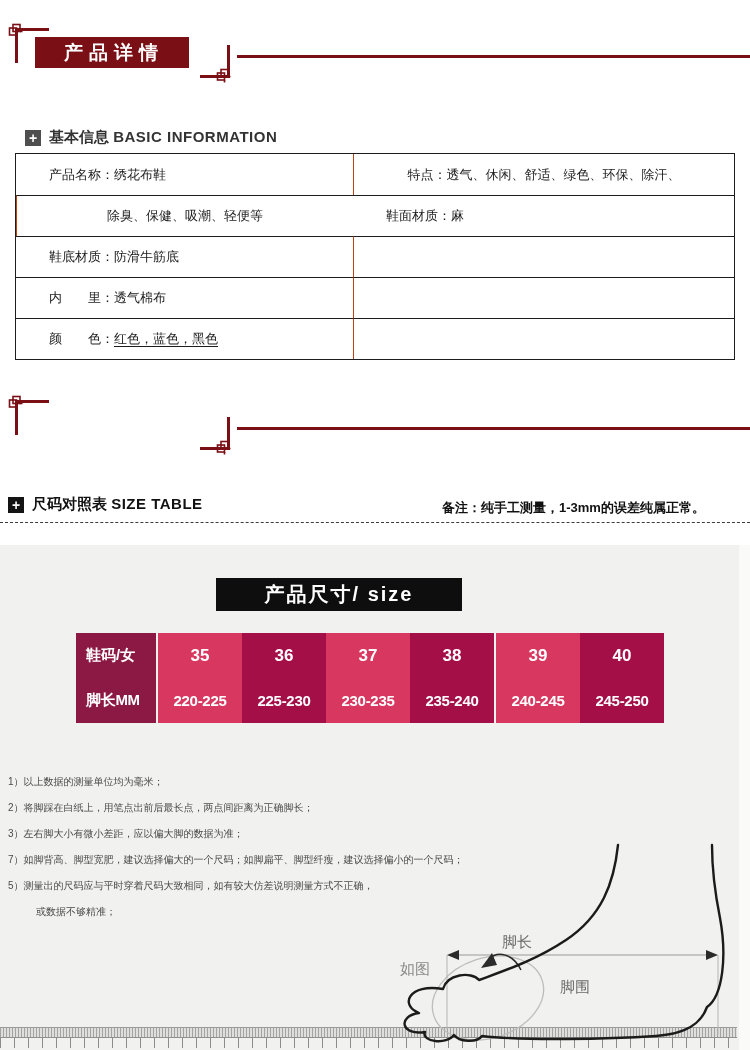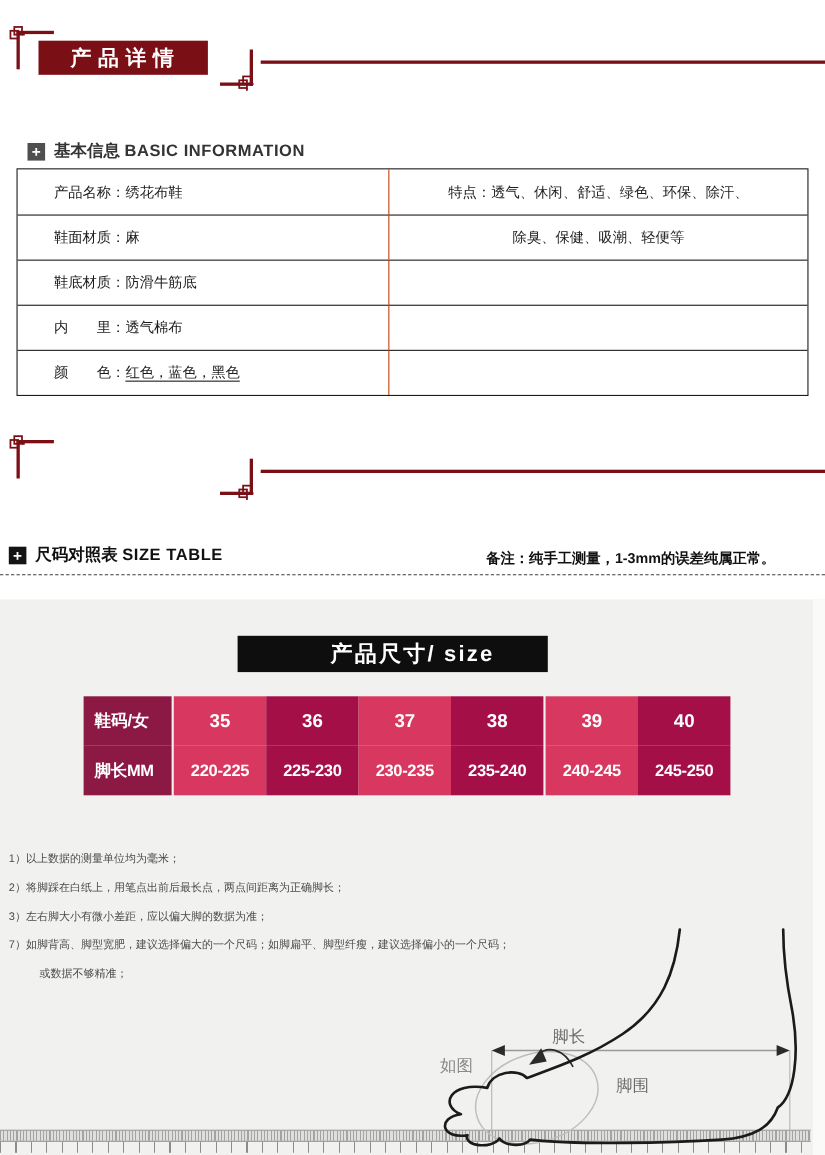--- a/index.html
+++ b/index.html
@@ -35,21 +35,21 @@
   .u{text-decoration:underline;text-underline-offset:3px;}
 
   .dashed-line{position:absolute;left:0;top:522px;width:750px;border-top:1px dashed #3c3c3c;}
 
   
   .gray-sec{position:absolute;left:0;top:545px;width:750px;height:505px;background:#f1f1ef;}
   .right-strip{position:absolute;right:0;top:545px;width:11px;height:505px;background:#fafaf8;}
 
   .black-banner{position:absolute;left:216px;top:578px;width:246px;height:33px;background:#0e0e0e;
                 color:#fff;display:flex;align-items:center;justify-content:center;
-                font-size:20px;font-weight:bold;letter-spacing:2px;padding-left:36px;}
+                font-size:20px;font-weight:bold;letter-spacing:2px;}
 
   
   .sz-table{position:absolute;left:76px;top:633px;display:flex;height:90px;}
   .sz-col{display:flex;flex-direction:column;width:84px;}
   .sz-col.head{width:80px;border-radius:6px 0 0 6px;margin-right:2px;}
   .sz-col.gap{margin-left:2px;}
   .sz-col.last{border-radius:0 28px 28px 0;}
   .sz-cell{flex:1;display:flex;align-items:center;justify-content:center;color:#fff;font-weight:bold;}
   .sz-size{font-size:17px;}
   .sz-len{font-size:15px;letter-spacing:-0.3px;}
@@ -108,26 +108,26 @@
   </div>
 
   <div class="info-table">
     <div class="cell cl">
       <span>产品名称：</span>
         <span>绣花布鞋</span>
     </div>
     <div class="cell cr">
       <span>特点：透气、休闲、舒适、绿色、环保、除汗、</span>
     </div>
+    <div class="cell cr bt">
+      <span>除臭、保健、吸潮、轻便等</span>
+    </div>
     <div class="cell cl bt">
       <span>鞋面材质：</span>
         <span>麻</span>
-    </div>
-    <div class="cell cr bt">
-      <span>除臭、保健、吸潮、轻便等</span>
     </div>
     <div class="cell cl bt">
       <span>鞋底材质：</span>
         <span>防滑牛筋底</span>
     </div>
     <div class="cell cr bt"></div>
     <div class="cell cl bt">
       <span>内　　里：</span>
         <span>透气棉布</span>
     </div>
@@ -205,20 +205,21 @@
       <div class="sz-cell sz-size bg-dark">40</div>
       <div class="sz-cell sz-len bg-dark">245-250</div>
     </div>
   </div>
 
   <div class="notes">
     <div>1）以上数据的测量单位均为毫米；</div>
     <div>2）将脚踩在白纸上，用笔点出前后最长点，两点间距离为正确脚长；</div>
     <div>3）左右脚大小有微小差距，应以偏大脚的数据为准；</div>
     <div>7）如脚背高、脚型宽肥，建议选择偏大的一个尺码；如脚扁平、脚型纤瘦，建议选择偏小的一个尺码；</div>
+    <div>5）测量出的尺码应与平时穿着尺码大致相同，如有较大仿差说明测量方式不正确，</div>
     <div class="cont">或数据不够精准；</div>
   </div>
 
   <div class="ruler-band"></div>
   <div class="ruler-ticks"></div>
 
   <svg class="foot-svg" viewBox="0 0 750 212">
 
     <ellipse cx="488" cy="160" rx="57" ry="40" transform="rotate(-18 488 160)" fill="none" stroke="#bdbdbd" stroke-width="1.3"></ellipse>
 

